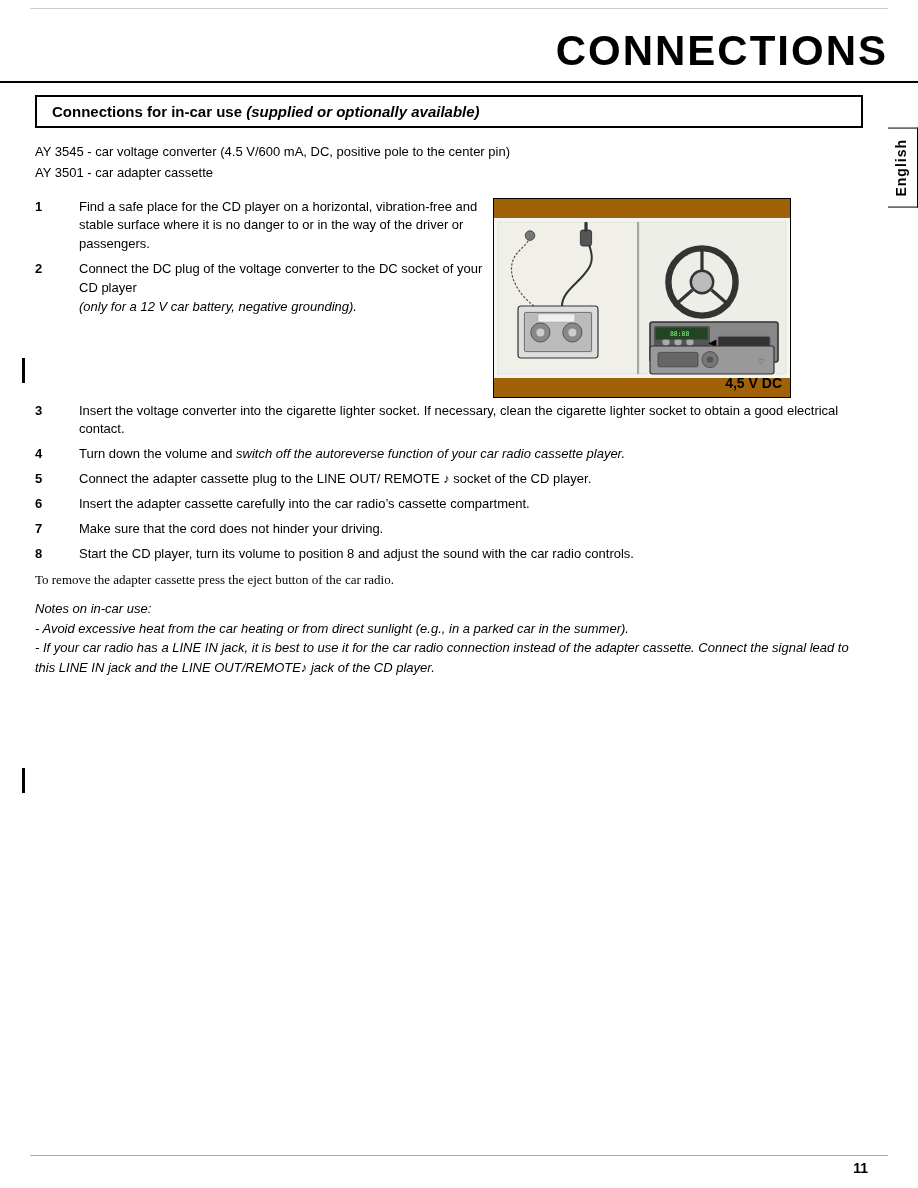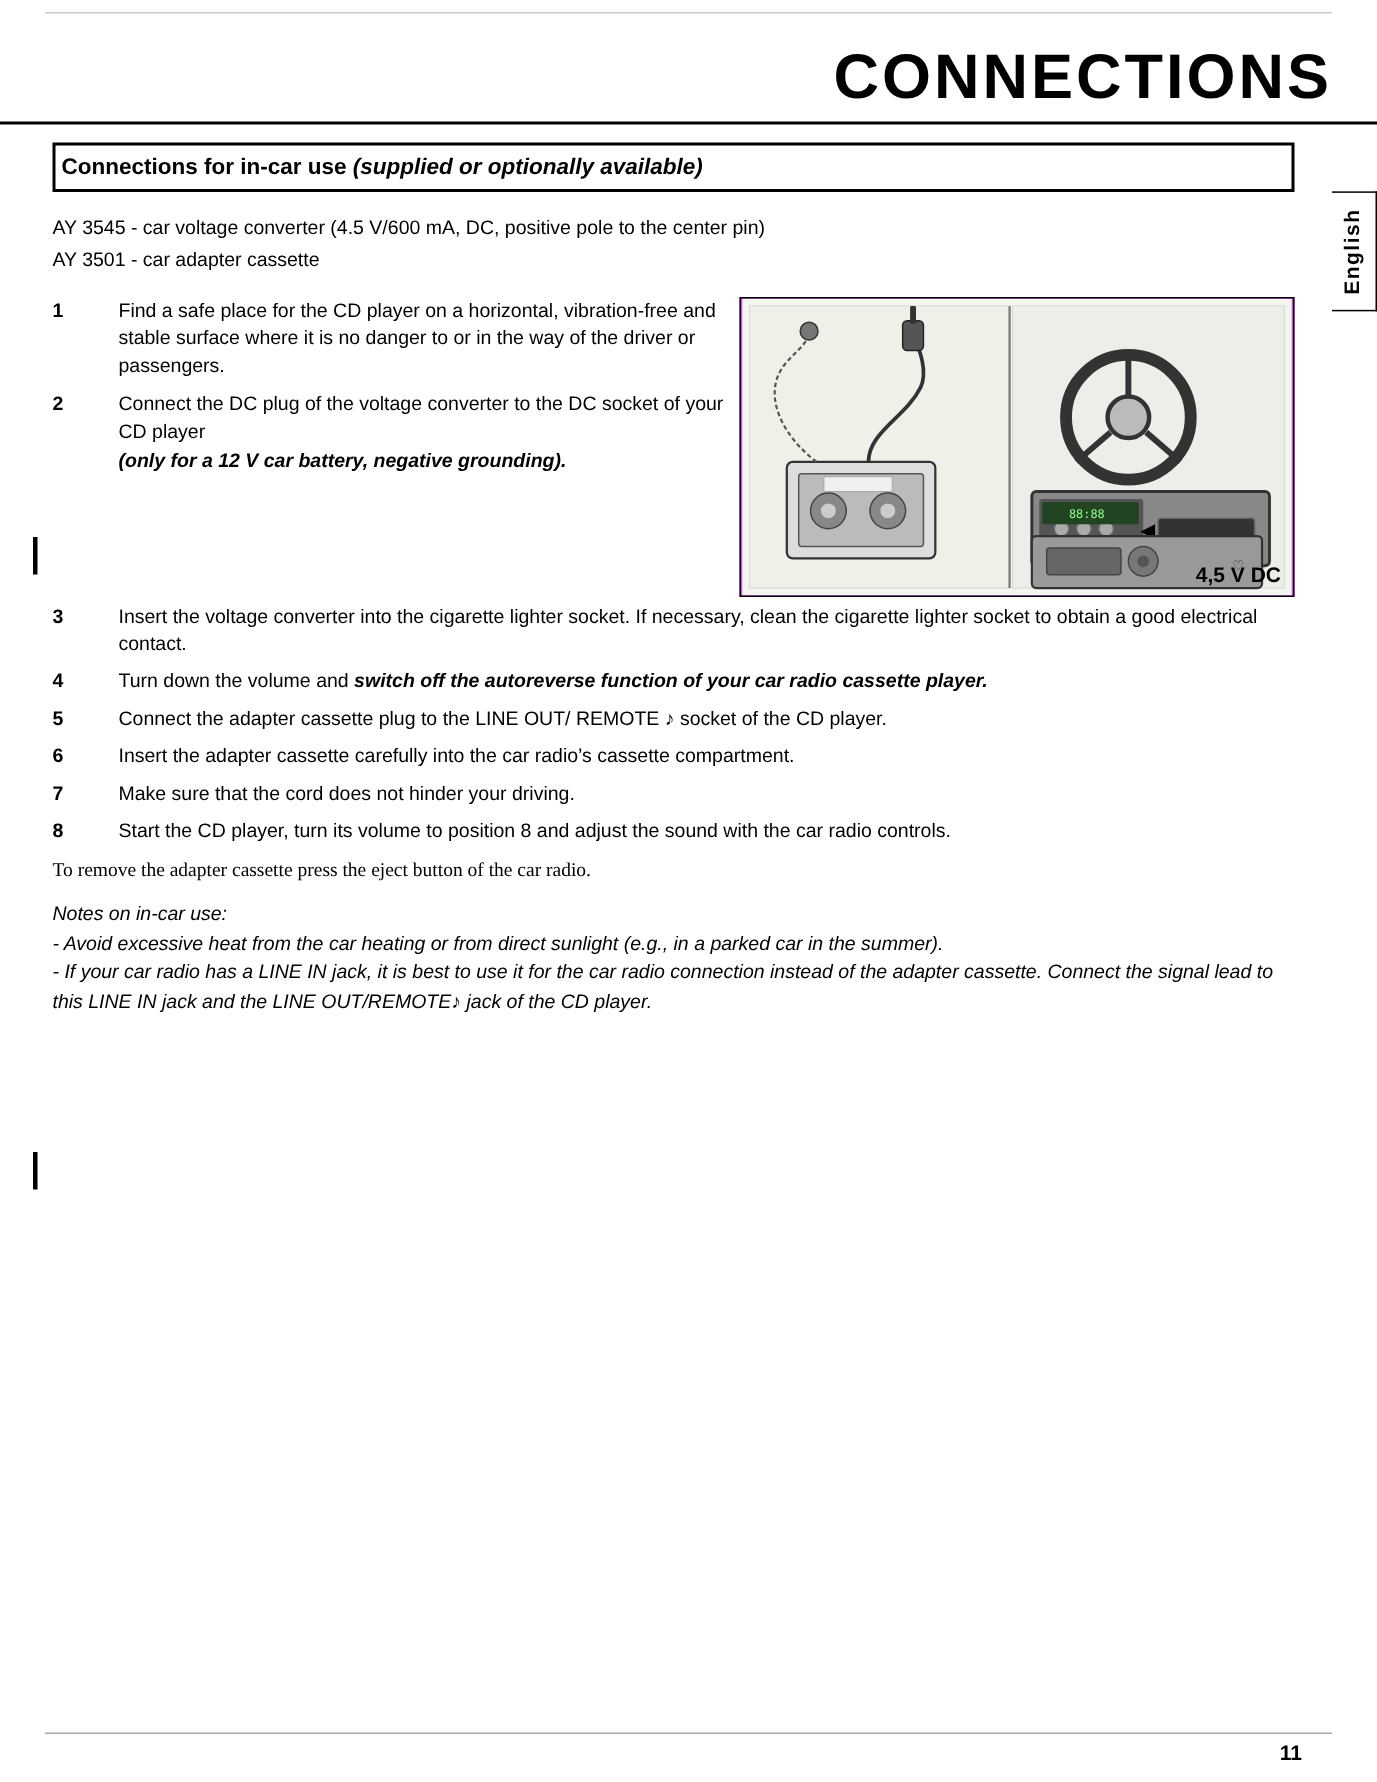--- a/index.html
+++ b/index.html
@@ -57,21 +57,21 @@
       letter-spacing: 1px;
       z-index: 10;
     }
     
     .main-content {
       padding: 12px 55px 20px 35px;
     }
     
     .section-box {
       border: 2px solid #000;
-      padding: 6px 4px;
+      padding: 6px 15px;
       margin-bottom: 14px;
     }
     .section-box-title {
       font-size: 15px;
       font-weight: bold;
     }
     .section-box-title .italic-part {
       font-style: italic;
       font-weight: bold;
     }
@@ -90,25 +90,25 @@
     .steps-left {
       flex: 1;
       min-width: 0;
     }
     .steps-right {
       width: 370px;
       min-width: 370px;
     }
     .car-image-box {
       border: 1.5px solid #000;
-      width: 370px;
+      width: 298px;
       height: 200px;
       position: relative;
       overflow: hidden;
-      background: #d946ef;
+      background: #a16207;
       display: flex;
       align-items: center;
       justify-content: center;
     }
     
     .car-illustration {
       width: 100%;
       height: 100%;
     }
     .image-label {
@@ -132,21 +132,21 @@
     }
     ol.steps li .num {
       font-weight: bold;
       min-width: 14px;
     }
     ol.steps li .text {
       flex: 1;
       margin-left: 26px;
     }
     .bold-italic {
-      font-weight: bold;
+      font-weight: normal;
       font-style: italic;
     }
     
     .steps-continued {
       margin-top: 4px;
     }
     
     .notes-section {
       margin-top: 10px;
       font-size: 13px;

